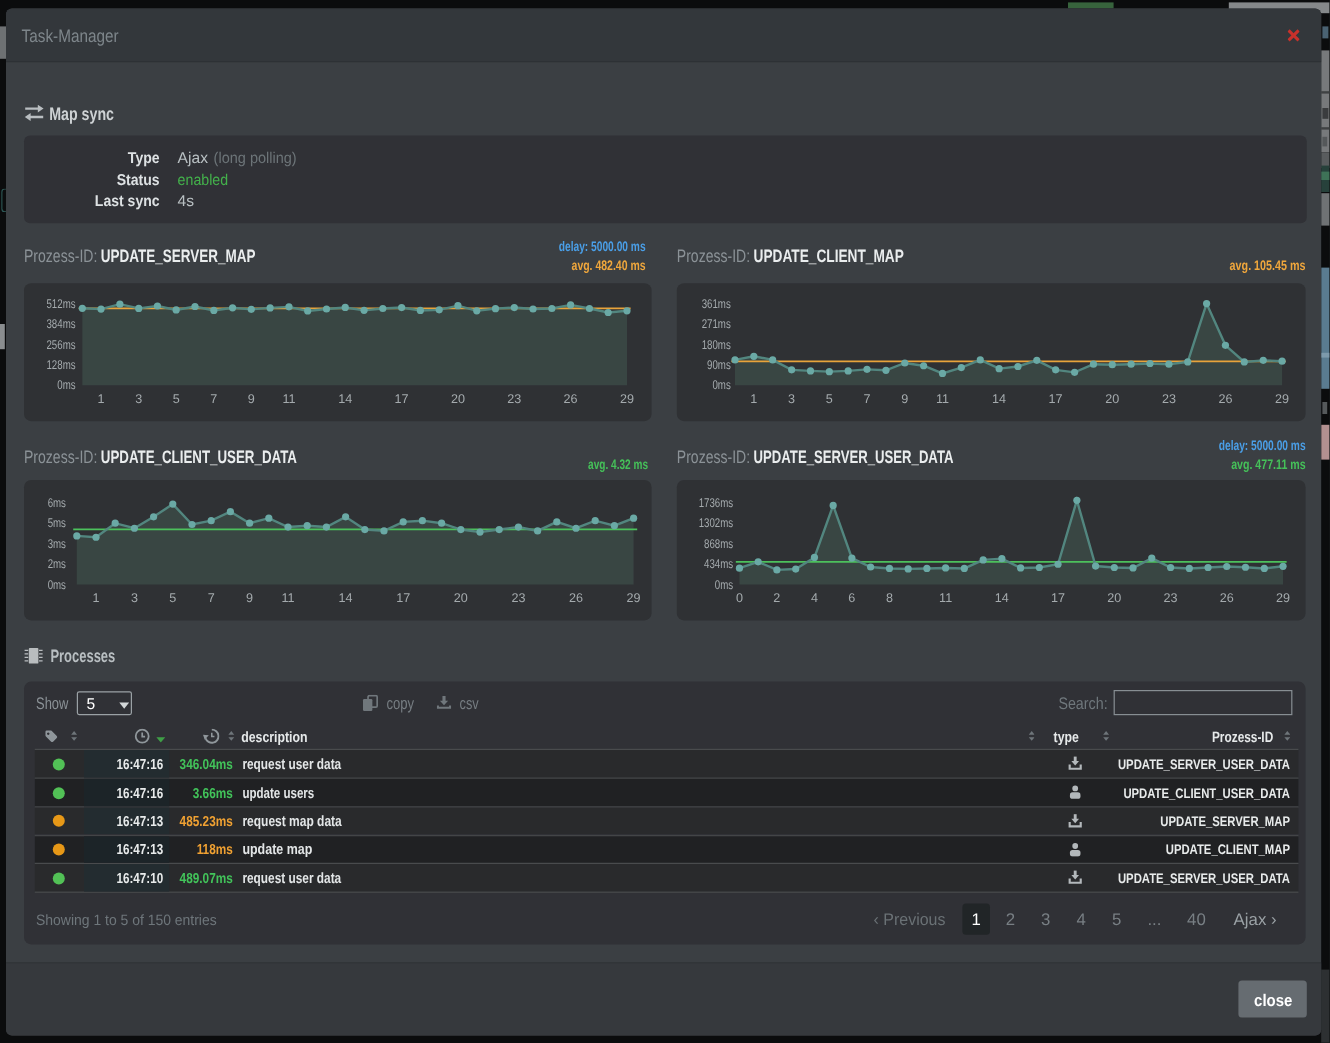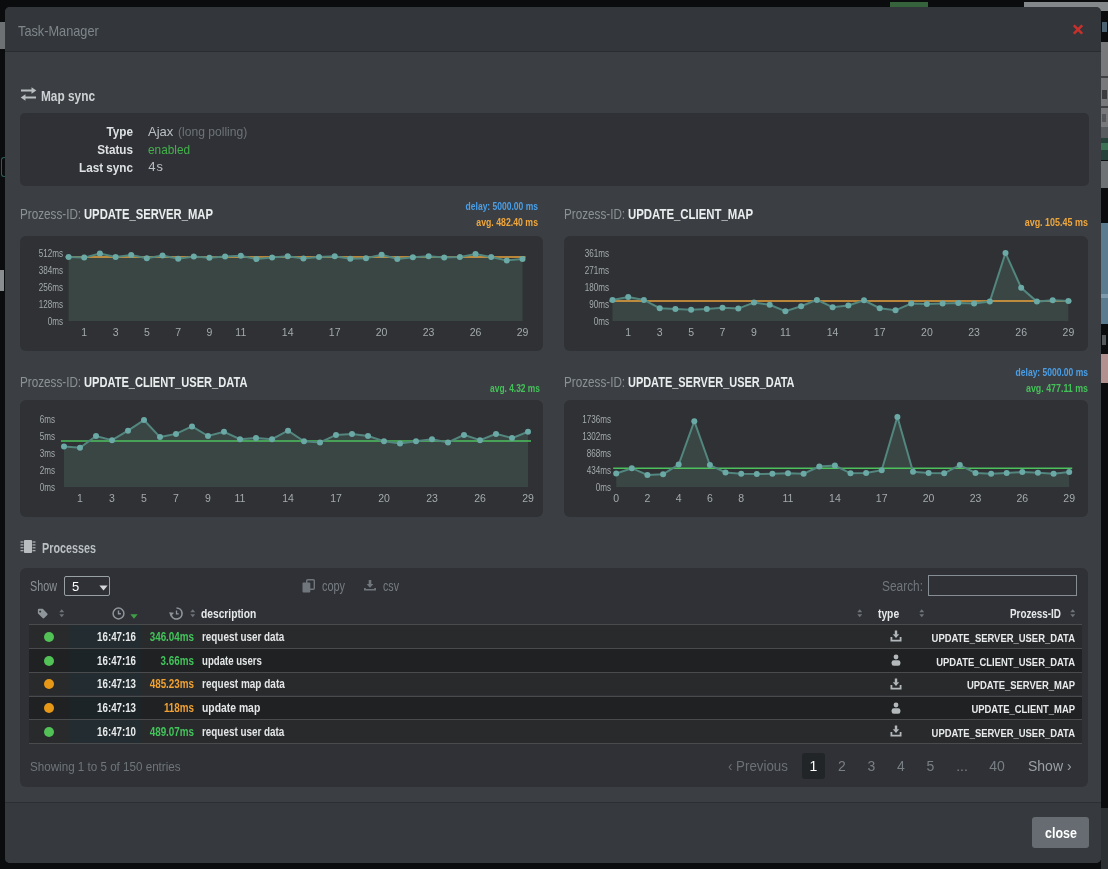--- a/index.html
+++ b/index.html
@@ -53,21 +53,21 @@
       </svg>
     </div>
 <div class="a" style="left:41px;top:86.5px;font-size:15px;font-weight:bold;color:#ced2d4;white-space:pre;line-height:1.25;transform:scaleX(0.79);transform-origin:0 50%;">Map sync</div>
 <div class="a" style="left:20px;top:113px;width:1069px;height:73px;background:#303136;border-radius:5px"></div>
 <div class="a" style="left:20px;top:124px;width:113px;text-align:right;font-size:13px;font-weight:bold;color:#dde1e3;white-space:pre;line-height:1.25;transform:scaleX(0.9);transform-origin:100% 50%;">Type</div>
 <div class="a" style="left:20px;top:142px;width:113px;text-align:right;font-size:13px;font-weight:bold;color:#dde1e3;white-space:pre;line-height:1.25;transform:scaleX(0.9);transform-origin:100% 50%;">Status</div>
 <div class="a" style="left:20px;top:160px;width:113px;text-align:right;font-size:13px;font-weight:bold;color:#dde1e3;white-space:pre;line-height:1.25;transform:scaleX(0.9);transform-origin:100% 50%;">Last sync</div>
 <div class="a" style="left:148px;top:124px;font-size:13px;font-weight:normal;color:#b9c0c3;white-space:pre;line-height:1.25;">Ajax</div>
 <div class="a" style="left:178px;top:124px;font-size:13px;font-weight:normal;color:#6c7478;white-space:pre;line-height:1.25;transform:scaleX(0.93);transform-origin:0 50%;">(long polling)</div>
 <div class="a" style="left:148px;top:142px;font-size:13px;font-weight:normal;color:#43b14b;white-space:pre;line-height:1.25;transform:scaleX(0.91);transform-origin:0 50%;">enabled</div>
-<div class="a" style="left:148px;top:160px;font-size:13px;font-weight:normal;color:#b9c0c3;white-space:pre;line-height:1.25;font-family:Liberation Mono, monospace;">4s</div>
+<div class="a" style="left:148px;top:160px;font-size:13px;font-weight:normal;color:#b9c0c3;white-space:pre;line-height:1.25;">4s</div>
 <div class="a" style="left:20px;top:205px;font-size:15px;font-weight:normal;color:#8b9297;white-space:pre;line-height:1.25;transform:scaleX(0.78);transform-origin:0 50%;">Prozess-ID:</div>
 <div class="a" style="left:84px;top:205px;font-size:15px;font-weight:bold;color:#eaedee;white-space:pre;line-height:1.25;transform:scaleX(0.75);transform-origin:0 50%;">UPDATE_SERVER_MAP</div>
 <div class="a" style="left:564px;top:205px;font-size:15px;font-weight:normal;color:#8b9297;white-space:pre;line-height:1.25;transform:scaleX(0.78);transform-origin:0 50%;">Prozess-ID:</div>
 <div class="a" style="left:628px;top:205px;font-size:15px;font-weight:bold;color:#eaedee;white-space:pre;line-height:1.25;transform:scaleX(0.76);transform-origin:0 50%;">UPDATE_CLIENT_MAP</div>
 <div class="a" style="left:288px;top:199px;width:250px;text-align:right;font-size:11.5px;font-weight:bold;color:#4a9fe8;white-space:pre;line-height:1.25;transform:scaleX(0.74);transform-origin:100% 50%;">delay: 5000.00 ms</div>
 <div class="a" style="left:288px;top:214.5px;width:250px;text-align:right;font-size:11.5px;font-weight:bold;color:#f0a73c;white-space:pre;line-height:1.25;transform:scaleX(0.76);transform-origin:100% 50%;">avg. 482.40 ms</div>
 <div class="a" style="left:838px;top:214.5px;width:250px;text-align:right;font-size:11.5px;font-weight:bold;color:#f0a73c;white-space:pre;line-height:1.25;transform:scaleX(0.78);transform-origin:100% 50%;">avg. 105.45 ms</div>
 <div class="a" style="left:20px;top:373px;font-size:15px;font-weight:normal;color:#8b9297;white-space:pre;line-height:1.25;transform:scaleX(0.78);transform-origin:0 50%;">Prozess-ID:</div>
 <div class="a" style="left:84px;top:373px;font-size:15px;font-weight:bold;color:#eaedee;white-space:pre;line-height:1.25;transform:scaleX(0.74);transform-origin:0 50%;">UPDATE_CLIENT_USER_DATA</div>
 <div class="a" style="left:564px;top:373px;font-size:15px;font-weight:normal;color:#8b9297;white-space:pre;line-height:1.25;transform:scaleX(0.78);transform-origin:0 50%;">Prozess-ID:</div>
@@ -480,13 +480,13 @@
 <div class="a" style="left:30px;top:759.5px;font-size:12.5px;font-weight:normal;color:#6e767b;white-space:pre;line-height:1.25;transform:scaleX(0.93);transform-origin:0 50%;">Showing 1 to 5 of 150 entries</div>
 <div class="a" style="left:728px;top:758px;font-size:14px;font-weight:normal;color:#6a7175;white-space:pre;line-height:1.25;transform:scaleX(0.95);transform-origin:0 50%;">‹ Previous</div>
 <div class="a" style="left:802px;top:753px;width:23px;height:26px;background:#212527;border-radius:3px"></div>
 <div class="a" style="left:783.5px;top:758px;width:60px;text-align:center;font-size:14px;font-weight:normal;color:#ffffff;white-space:pre;line-height:1.25;">1</div>
 <div class="a" style="left:812.0px;top:758px;width:60px;text-align:center;font-size:14px;font-weight:normal;color:#787f84;white-space:pre;line-height:1.25;">2</div>
 <div class="a" style="left:841.5px;top:758px;width:60px;text-align:center;font-size:14px;font-weight:normal;color:#787f84;white-space:pre;line-height:1.25;">3</div>
 <div class="a" style="left:871.0px;top:758px;width:60px;text-align:center;font-size:14px;font-weight:normal;color:#787f84;white-space:pre;line-height:1.25;">4</div>
 <div class="a" style="left:900.5px;top:758px;width:60px;text-align:center;font-size:14px;font-weight:normal;color:#787f84;white-space:pre;line-height:1.25;">5</div>
 <div class="a" style="left:932.0px;top:758px;width:60px;text-align:center;font-size:14px;font-weight:normal;color:#787f84;white-space:pre;line-height:1.25;">...</div>
 <div class="a" style="left:967.0px;top:758px;width:60px;text-align:center;font-size:14px;font-weight:normal;color:#787f84;white-space:pre;line-height:1.25;">40</div>
-<div class="a" style="left:1028px;top:758px;font-size:14px;font-weight:normal;color:#9aa1a5;white-space:pre;line-height:1.25;">Show ›</div>
+<div class="a" style="left:1028px;top:758px;font-size:14px;font-weight:normal;color:#9aa1a5;white-space:pre;line-height:1.25;">Ajax ›</div>
 </div>
 </body></html>

